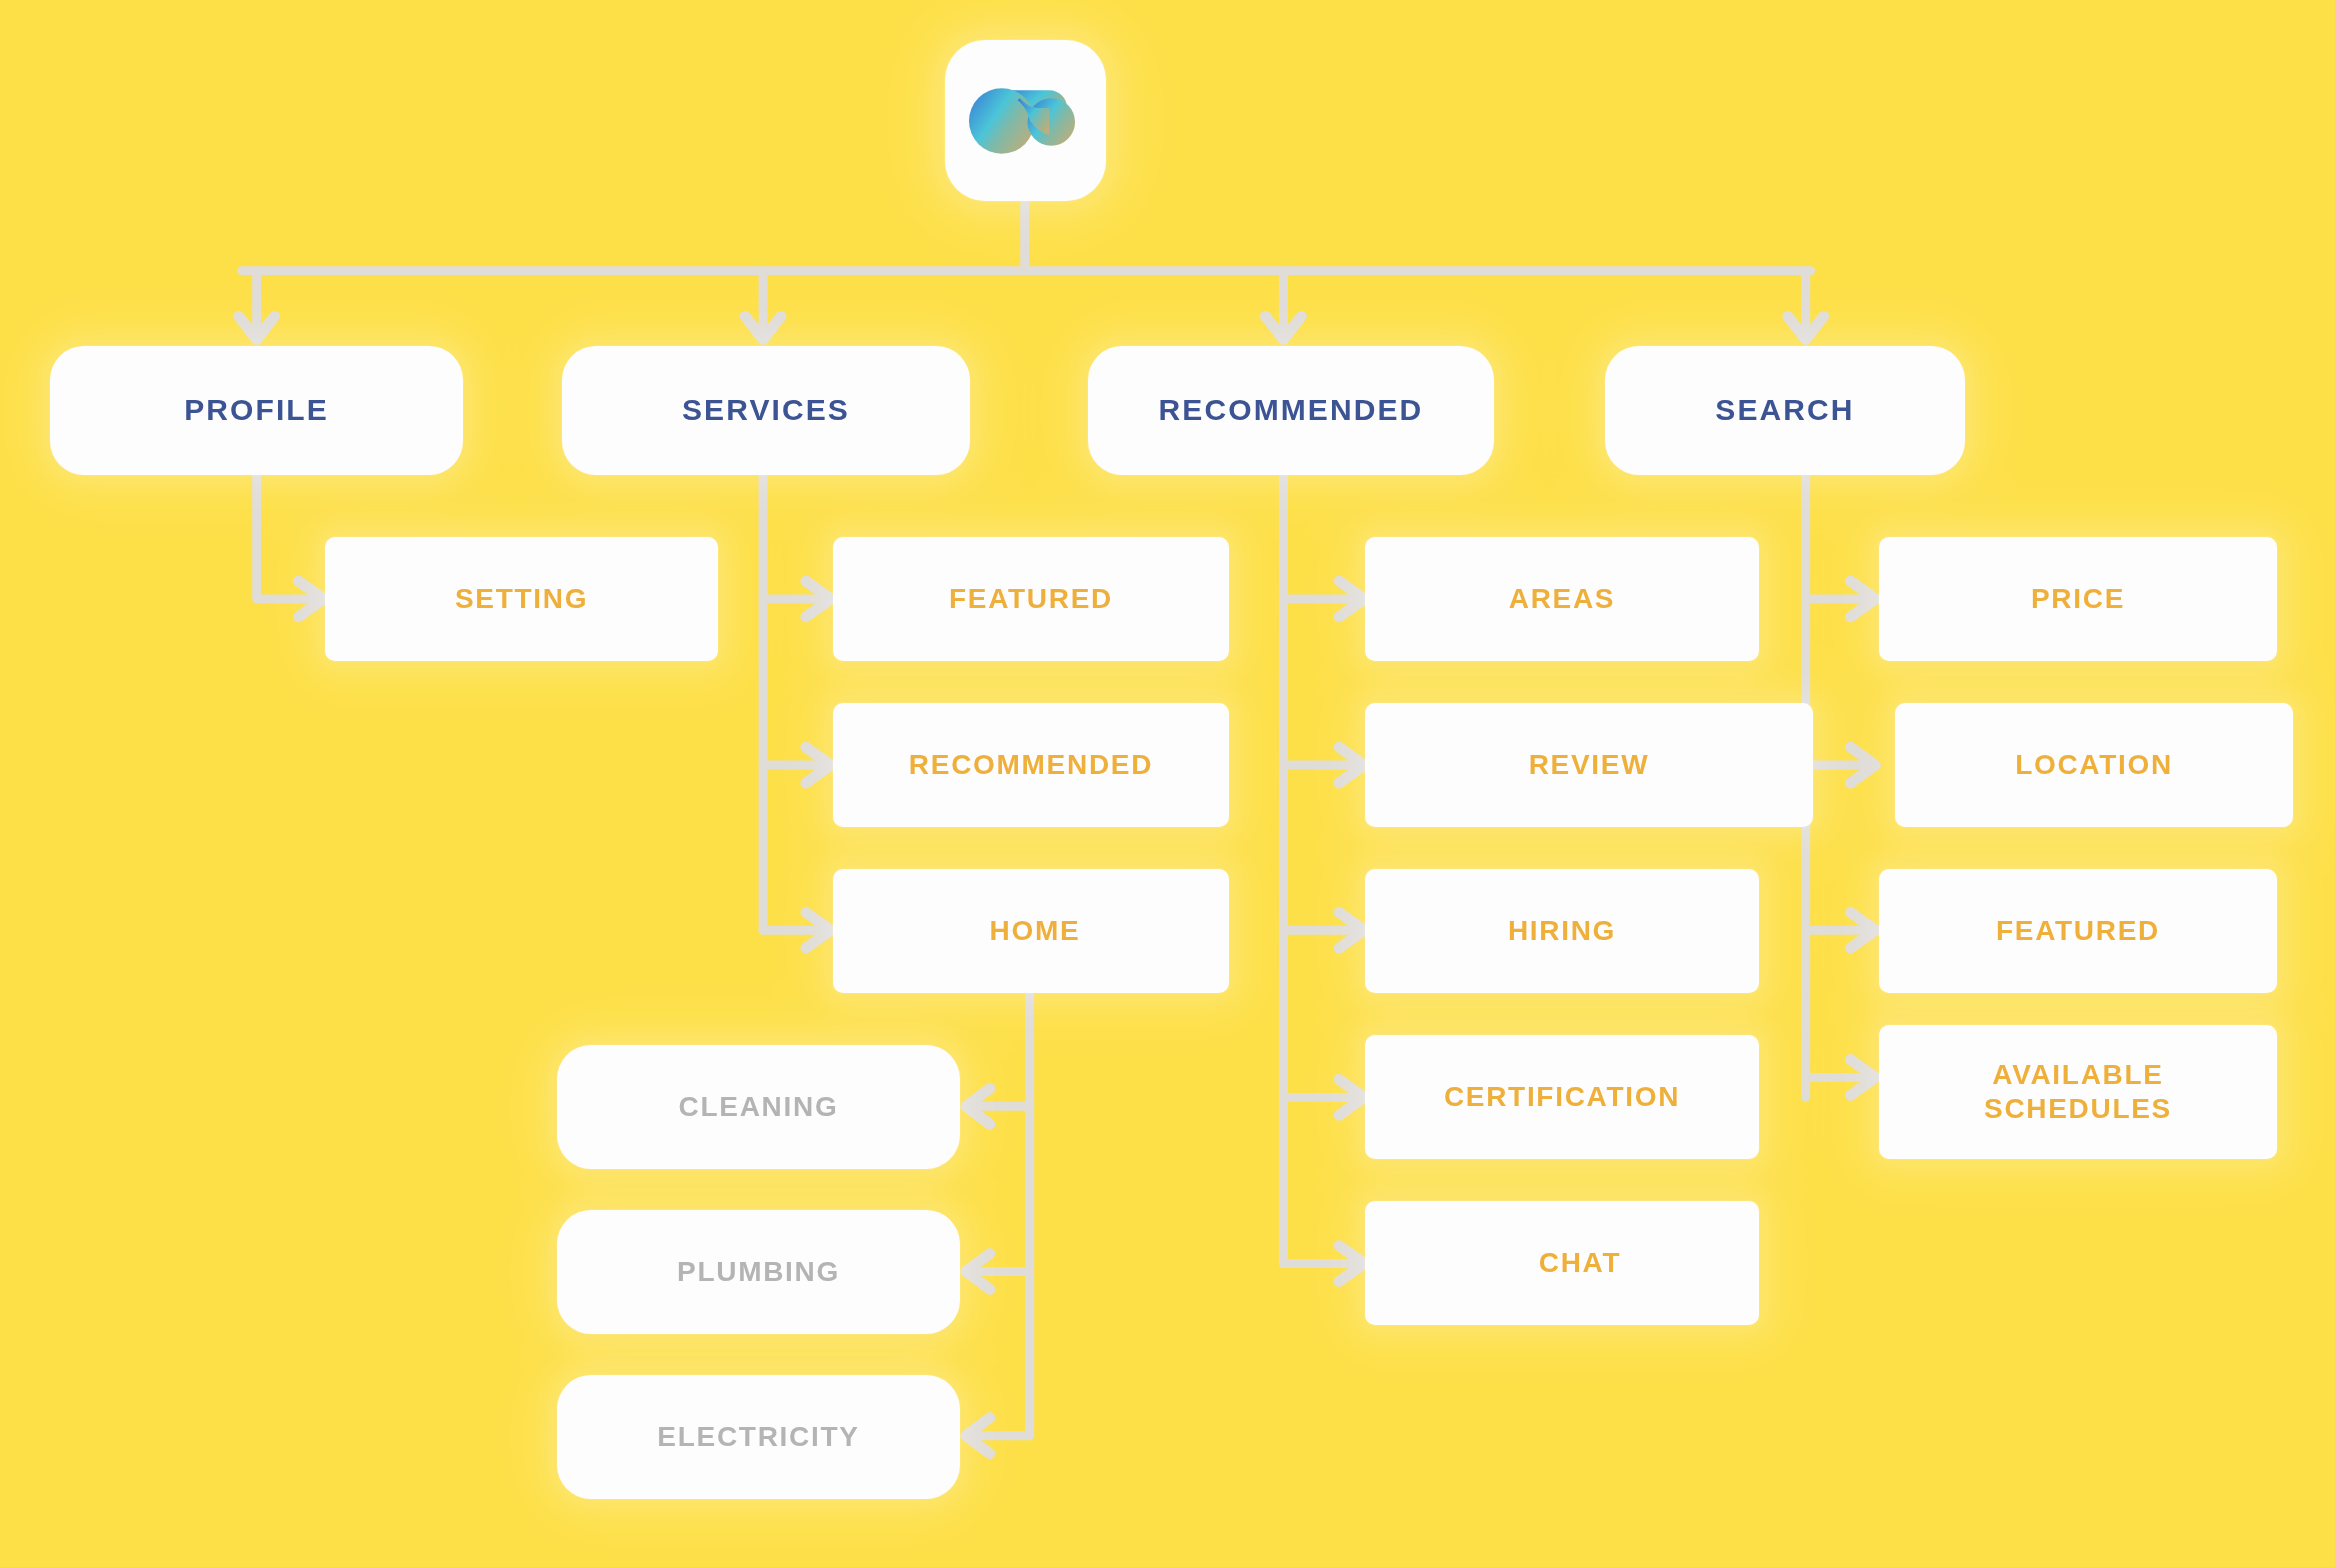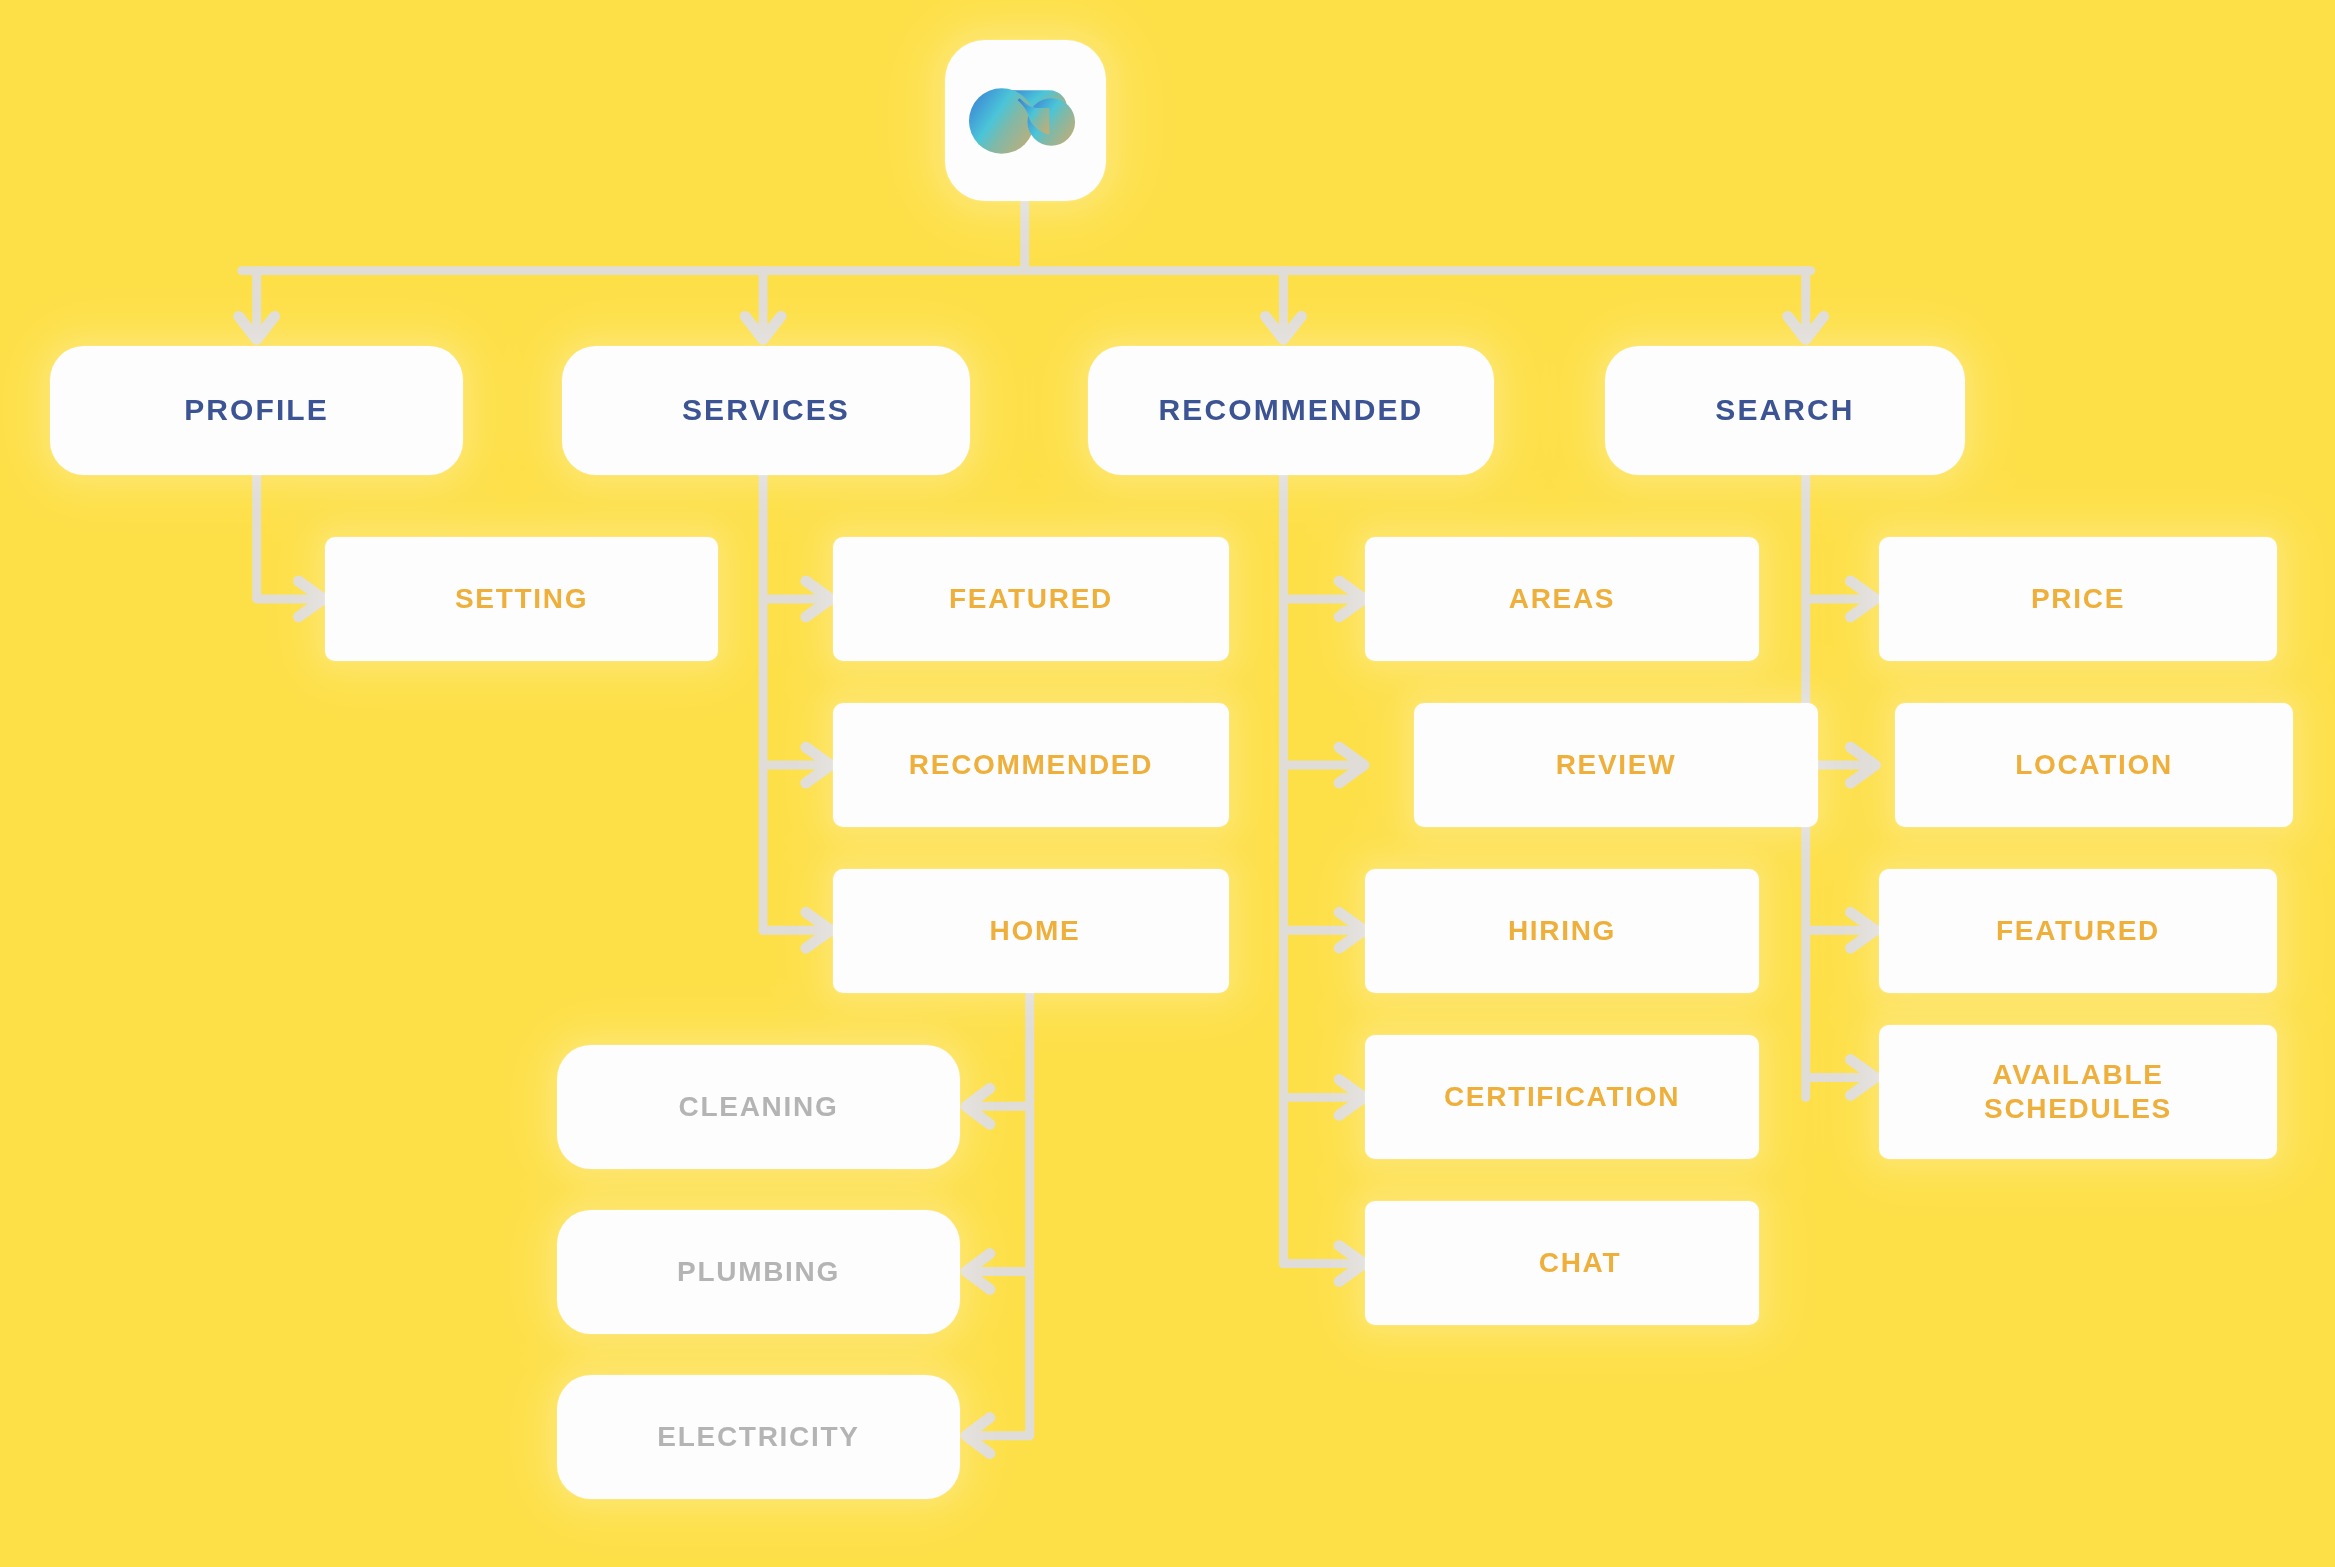--- a/index.html
+++ b/index.html
@@ -195,21 +195,21 @@
   <div class="node lvl3" style="left:557px; top:1210px; width:403px; height:124px;">
     <span class="lbl">PLUMBING</span>
   </div>
   <div class="node lvl3" style="left:557px; top:1375px; width:403px; height:124px;">
     <span class="lbl">ELECTRICITY</span>
   </div>
 
   <div class="node lvl2" style="left:1365px; top:537px; width:394px; height:124px;">
     <span class="lbl">AREAS</span>
   </div>
-  <div class="node lvl2" style="left:1414px; top:703px; width:404px; height:124px;">
+  <div class="node lvl2" style="left:1365px; top:703px; width:448px; height:124px;">
     <span class="lbl">REVIEW</span>
   </div>
   <div class="node lvl2" style="left:1365px; top:869px; width:394px; height:124px;">
     <span class="lbl">HIRING</span>
   </div>
   <div class="node lvl2" style="left:1365px; top:1035px; width:394px; height:124px;justify-content:center;">
     <span class="lbl">CERTIFICATION</span>
   </div>
   <div class="node lvl2" style="left:1365px; top:1201px; width:394px; height:124px;padding-left:36px;">
     <span class="lbl">CHAT</span>

